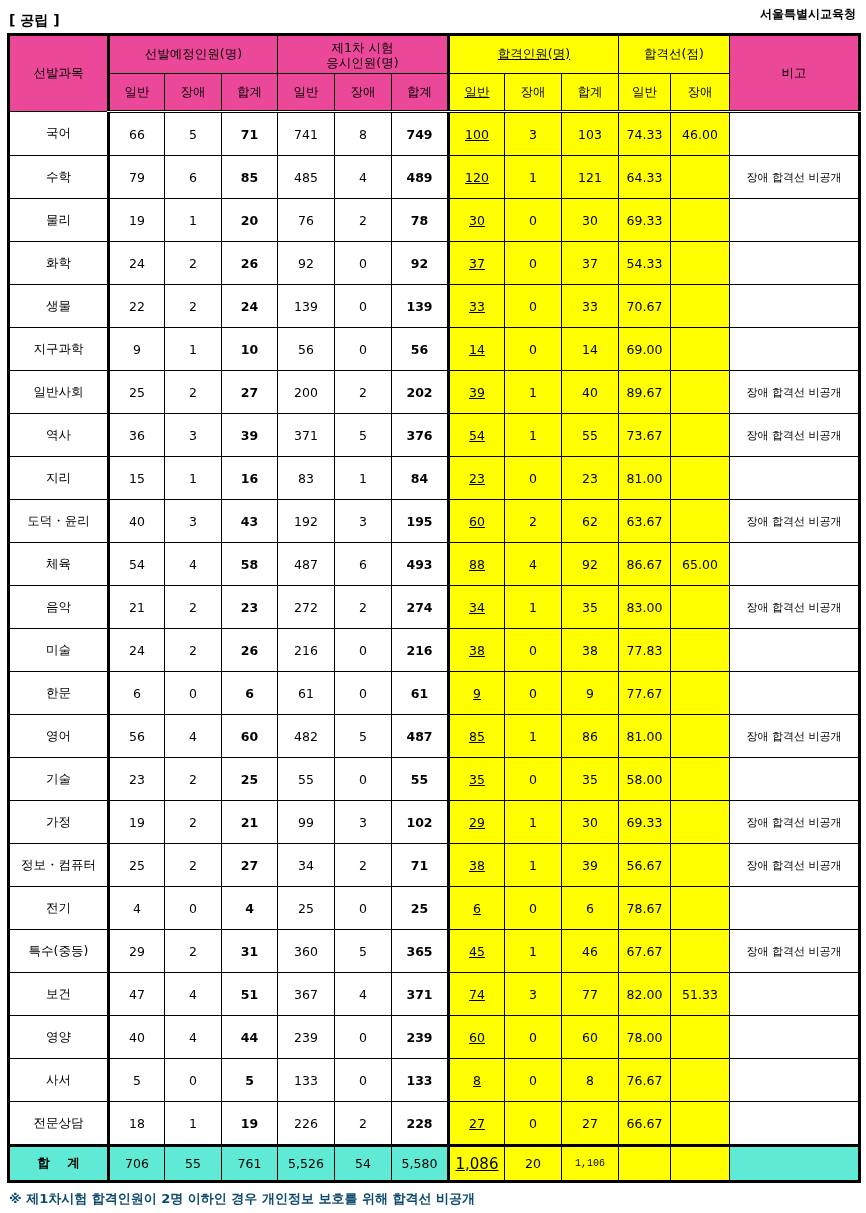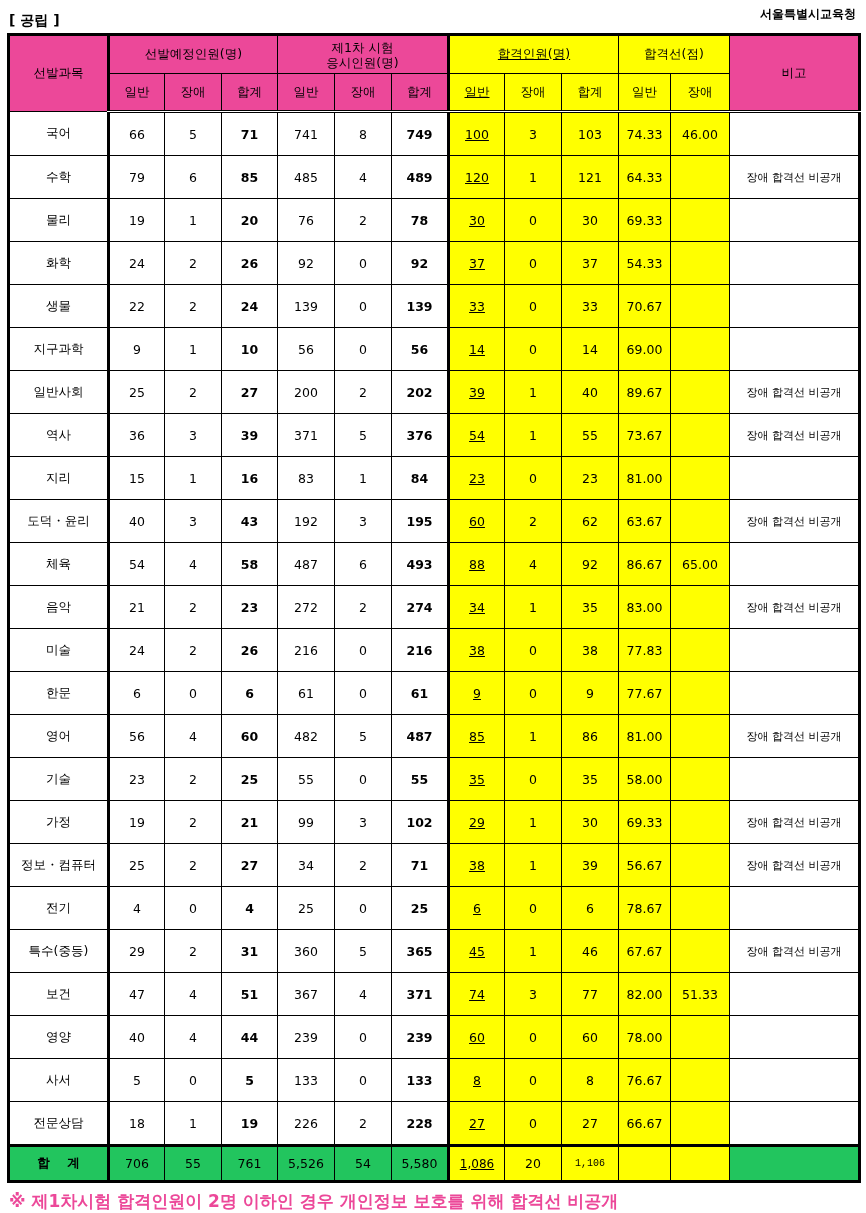--- a/index.html
+++ b/index.html
@@ -6,32 +6,32 @@
   body { width:866px; height:1213px; position:relative; overflow:hidden;
          font-family:"DejaVu Sans", "Liberation Sans", sans-serif; color:#000; }
   .top-left { position:absolute; left:9px; top:12px; font-size:14px; font-weight:bold; }
   .top-right { position:absolute; right:10px; top:6px; font-size:12px; font-weight:bold; }
   table.main { position:absolute; left:7px; top:33px; border-collapse:collapse;
                border:3px solid #000; table-layout:fixed; }
   table.main td, table.main th { border:1px solid #000; text-align:center; vertical-align:middle;
                padding:0; font-size:12.5px; font-weight:normal; overflow:hidden; white-space:nowrap; }
   .hdr { background:#ec4899; }
   .yel { background:#FFFF00; }
-  .tot { background:#22c55e; }
+  .tot { background:#5eead4; }
   th.hdr.yel, td.yel { background:#FFFF00; }
   tr.h1 th { height:37px; }
   tr.h2 th { height:36px; border-bottom:3px double #000; }
   tr.drow td { height:42px; }
   tr.trow td { height:33px; border-top:3px solid #000; }
   .thick-l { border-left:3px solid #000 !important;text-decoration:underline; }
   .thick-r { border-right:3px solid #000 !important; }
   .bold { font-weight:bold !important; }
   .small { font-size:11px !important; }
   .hdr-2line { line-height:15px; }
-  .note { position:absolute; left:9px; top:1190px; font-size:17px; font-weight:bold; color:#ec4899; }
+  .note { position:absolute; left:9px; top:1190px; font-size:13px; font-weight:bold; color:#0c4a6e; }
 </style>
 </head>
 <body>
 
 <div class="top-left">[ 공립 ]</div>
 <div class="top-right">서울특별시교육청</div>
 
 <table class="main">
   <colgroup>
     <col style="width:100px">
@@ -436,21 +436,21 @@
     <td class="small"></td>
   </tr>
       <tr class="trow">
     <td class="thick-r tot" style="font-size: 12.5px; white-space: pre; font-weight: bold;">합    계</td>
     <td class="tot" style="font-size: 12.5px;">706</td>
     <td class="tot" style="font-size: 12.5px;">55</td>
     <td class="tot" style="font-size: 12.5px;">761</td>
     <td class="tot" style="font-size: 12.5px;">5,526</td>
     <td class="tot" style="font-size: 12.5px;">54</td>
     <td class="tot" style="font-size: 12.5px;">5,580</td>
-    <td class="yel thick-l" style="font-size: 12px;">1,086</td>
+    <td class="yel thick-l" style="font-size: 15px;">1,086</td>
     <td class="yel" style="font-size: 12.5px;">20</td>
     <td class="yel" style="font-size: 10px; font-family: Liberation Mono, monospace;">1,106</td>
     <td class="yel" style="font-size: 12.5px;"></td>
     <td class="yel" style="font-size: 12.5px;"></td>
     <td class="small tot" style="font-size: 12.5px;"></td>
   </tr>
     </tbody>
 </table>
 
 <div class="note">※ 제1차시험 합격인원이 2명 이하인 경우 개인정보 보호를 위해 합격선 비공개</div>

